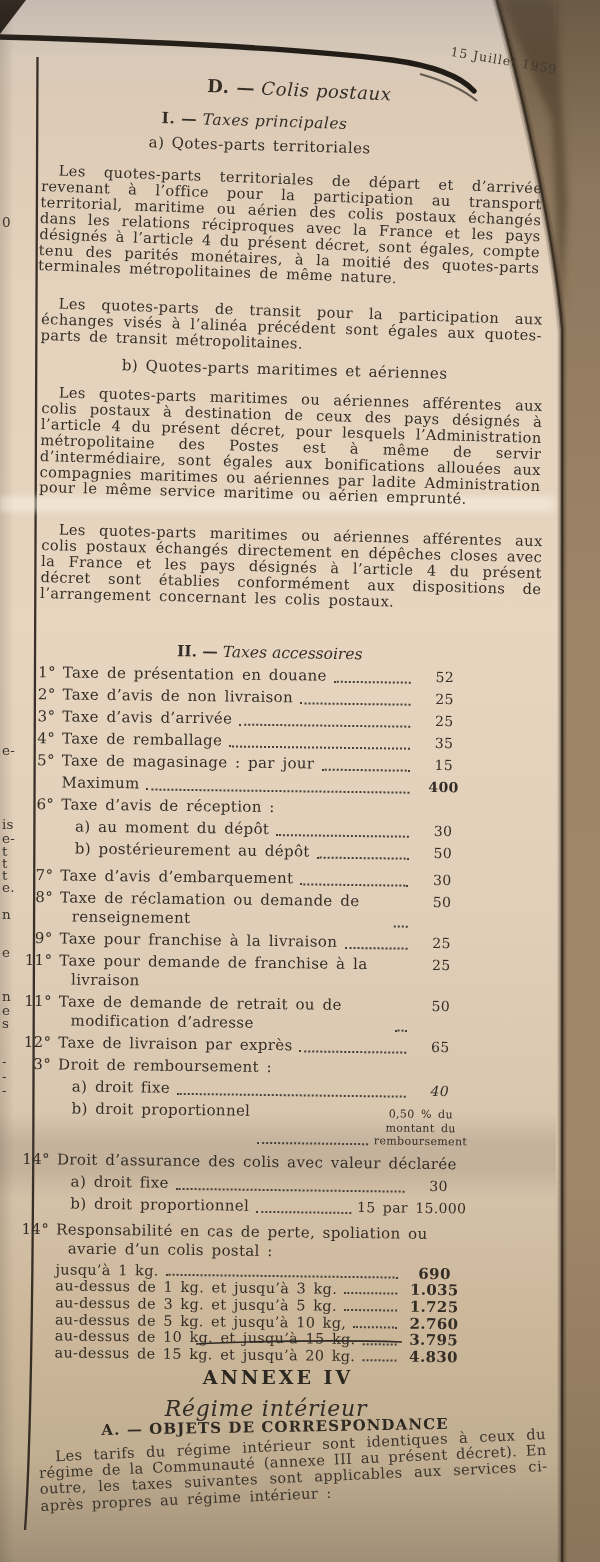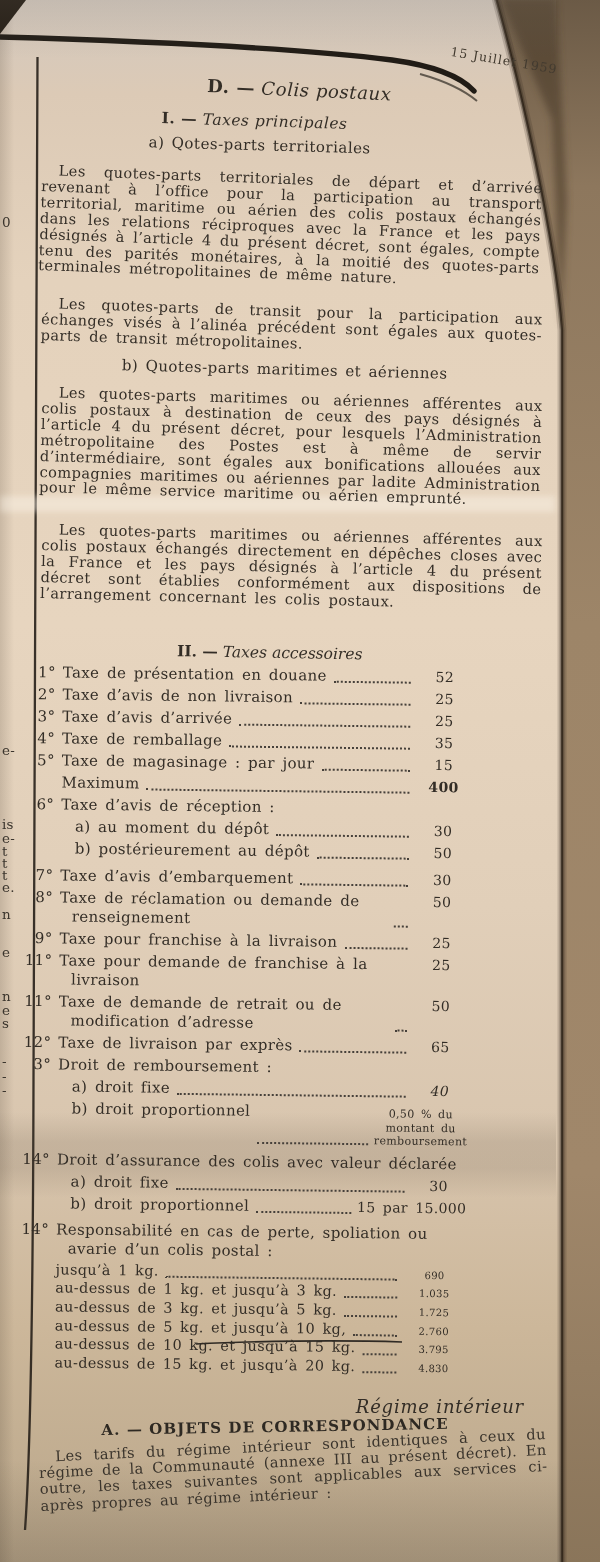--- a/index.html
+++ b/index.html
@@ -47,25 +47,25 @@
   .trow .num{flex:0 0 36px;text-align:right;padding-right:7px;box-sizing:border-box;white-space:nowrap;}
   .trow .lbl{flex:0 1 auto;padding-left:12px;text-indent:-12px;}
   .trow.ind .lbl{margin-left:14px;}
   .trow .leader{flex:1 1 18px;min-width:12px;border-bottom:2px dotted #46403a;margin:0 6px 3px 7px;align-self:flex-end;}
   .trow .val{flex:0 0 auto;min-width:56px;text-align:center;font-size:14px;padding-right:2px;}
   .trow .val.multi{white-space:pre-line;font-size:11px;line-height:13.5px;}
   .trow:nth-child(10){margin-top:8px;}
   .trow:nth-child(19){margin-top:6px;}
   .trow:nth-child(22){margin-top:7px;}
   .trow.kg{line-height:16.2px;margin-bottom:.5px;font-size:14.4px;}
-  .trow.kg .val{font-size:10px;min-width:62px;}
+  .trow.kg .val{font-size:15px;min-width:62px;font-weight:bold;}
 
   
   .annexe-title{left:48px;top:1366px;width:460px;text-align:center;font-size:19px;font-weight:bold;letter-spacing:3px;color:#2c2720;}
-  .annexe-sub{left:64px;top:1396px;width:460px;text-align:right;font-size:18px;font-style:italic;letter-spacing:.8px;}
+  .annexe-sub{left:36px;top:1396px;width:460px;text-align:center;font-size:22px;font-style:italic;letter-spacing:.8px;}
   .annexe-a{left:40px;top:1422px;width:470px;text-align:center;font-size:15px;font-weight:bold;letter-spacing:1.1px;transform:rotate(-1deg);color:#2e2922;}
   .annexe-para{left:38px;top:1449px;width:508px;text-align:justify;text-indent:17px;font-size:14.6px;line-height:16.2px;letter-spacing:.4px;word-spacing:3px;transform:rotate(-2.6deg);color:#3a342c;}
 
   .frag{position:absolute;z-index:3;left:2px;font-size:13.5px;color:#3b352d;letter-spacing:.3px;}
 
   
   .corner-tl{left:0;top:0;width:26px;height:34px;background:#241d15;clip-path:polygon(0 0,100% 0,0 100%);z-index:2;}
   .band-light{left:0;top:496px;width:555px;height:16px;background:rgba(255,250,240,.4);filter:blur(3px);}
   .band-dark{left:0;top:1112px;width:556px;height:86px;background:linear-gradient(180deg,rgba(88,76,62,0),rgba(88,76,62,.15) 35%,rgba(88,76,62,.15) 65%,rgba(88,76,62,0));}
   .band-top{left:0;top:0;width:556px;height:58px;background:linear-gradient(180deg,rgba(128,118,106,.16),rgba(128,118,106,0));}
@@ -294,20 +294,21 @@
         <span class="val" style="white-space: nowrap;">3.795</span>
       </div>
       <div class="trow kg">
         <span class="num"></span>
         <span class="lbl">au-dessus de 15 kg. et jusqu’à 20 kg.</span>
         <span class="leader"></span>
         <span class="val" style="white-space: nowrap;">4.830</span>
       </div>
     </div>
 
+  <div class="txt annexe-title">ANNEXE IV</div>
   <div class="txt annexe-sub">Régime intérieur</div>
   <div class="txt annexe-a">A. — OBJETS DE CORRESPONDANCE</div>
   <div class="txt annexe-para">Les tarifs du régime intérieur sont identiques à ceux du régime de la Communauté (annexe III au présent décret). En outre, les taxes suivantes sont applicables aux services ci-après propres au régime intérieur :</div>
 
   <div id="fragments">
       <span class="frag" style="top: 214px;">0</span>
       <span class="frag" style="top: 742px;">e-</span>
       <span class="frag" style="top: 816px; text-align: right;">is</span>
       <span class="frag" style="top: 830px;">e-</span>
       <span class="frag" style="top: 843px;">t</span>

